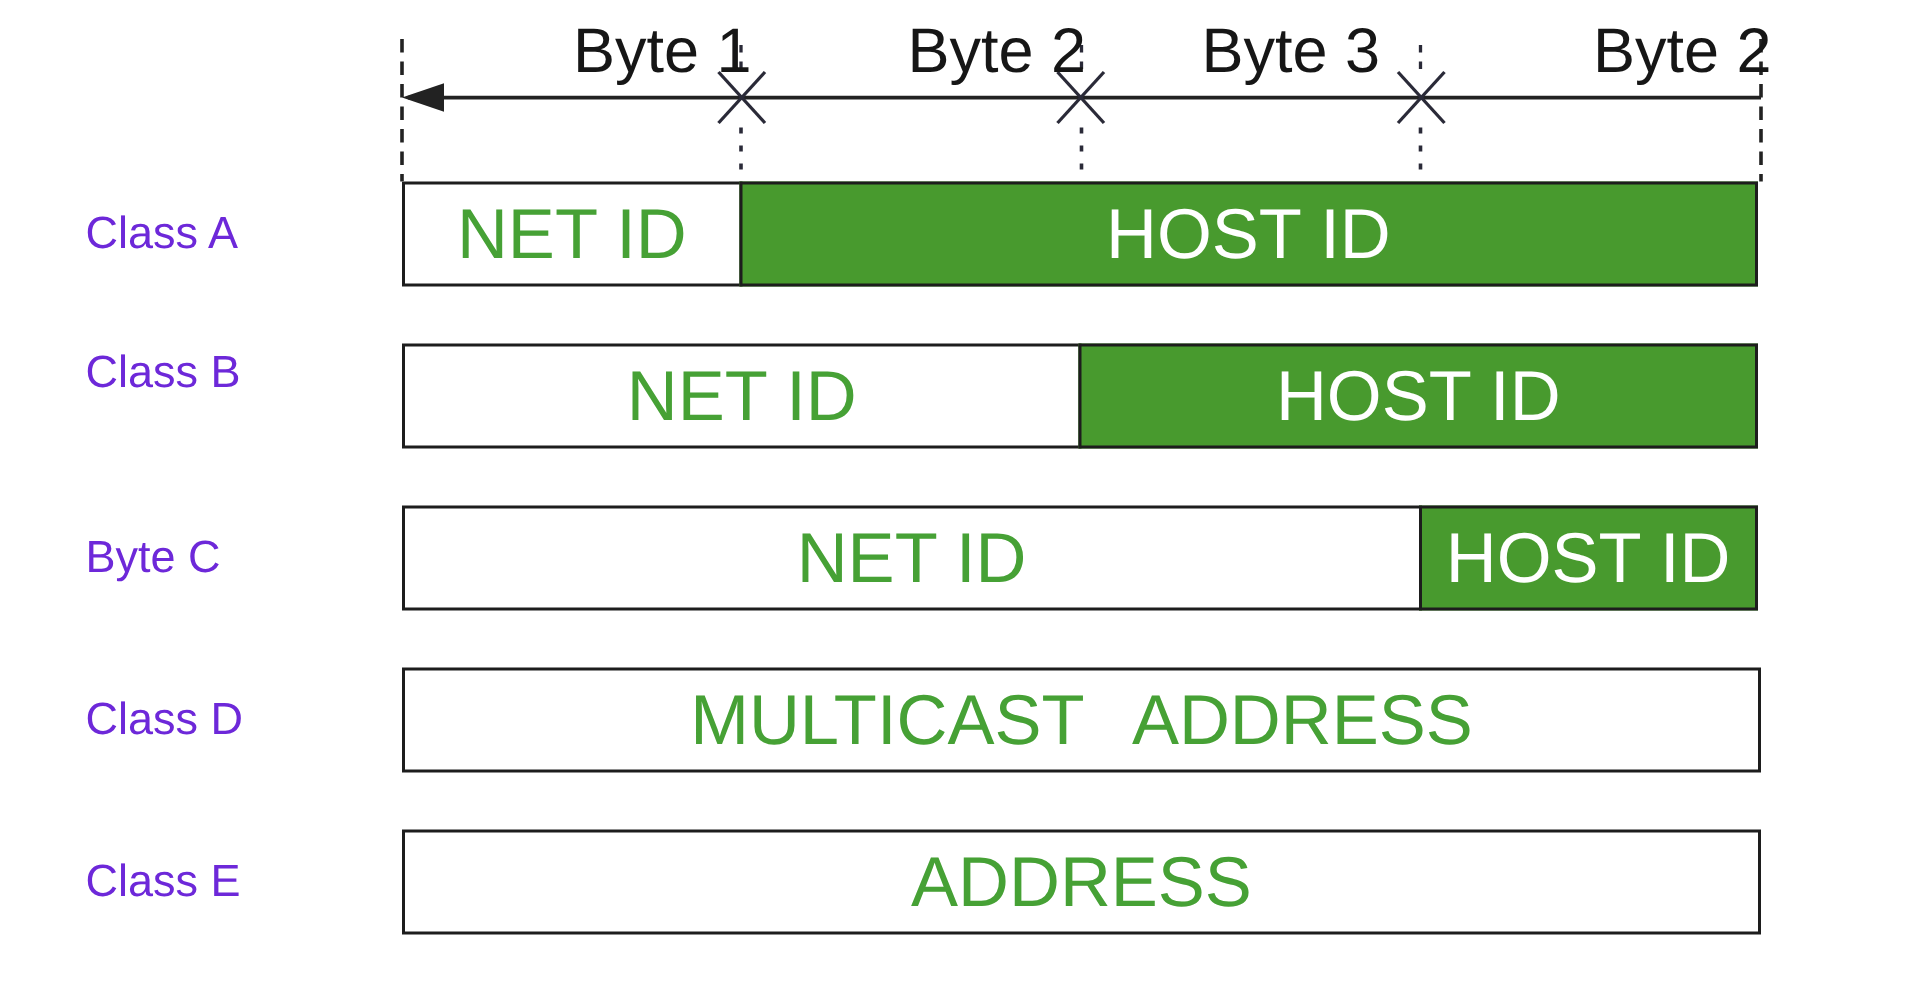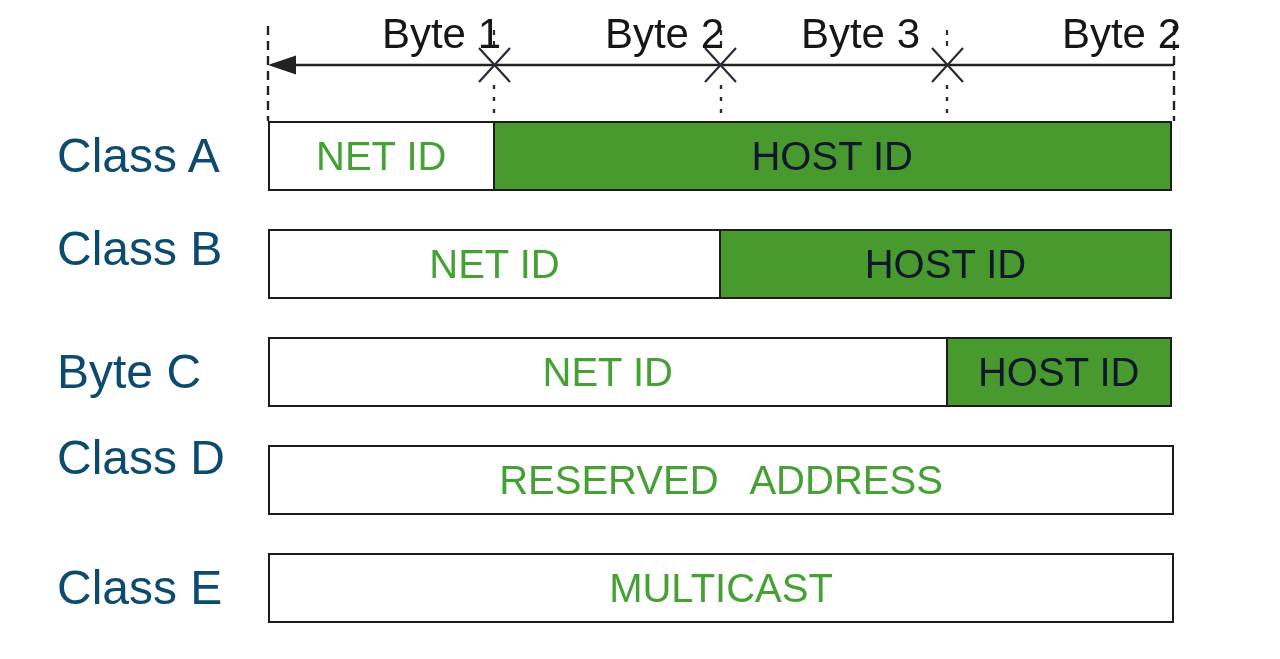--- a/index.html
+++ b/index.html
@@ -29,22 +29,22 @@
     line-height: 44px;
     color: #161616;
     white-space: nowrap;
   }
   .row-label {
     position: absolute;
     left: 57px;
     width: 200px;
     height: 70px;
     line-height: 70px;
-    font-size: 48px;
-    color: #0c4a6e;
+    font-size: 30px;
+    color: #6d28d9;
     white-space: nowrap;
   }
   .row-boxes {
     position: absolute;
     left: 268px;
     width: 906px;
     height: 70px;
     display: flex;
   }
   .seg {
@@ -53,25 +53,25 @@
     height: 70px;
     display: flex;
     align-items: center;
     justify-content: center;
     white-space: nowrap;
   }
   .seg + .seg { margin-left: -2px; }
   .seg.white { background: #ffffff; }
   .seg.green { background: #489a2e; }
   .seg-text {
-    font-size: 40px;
+    font-size: 47px;
     line-height: 70px;
   }
   .green-text { color: #46a135; }
-  .black-text { color: #0f172a; }
+  .black-text { color: #ffffff; }
   .wide-words { word-spacing: 22px; }
 </style>
 </head>
 <body>
 
 <div class="stage">
 
   <svg class="dim-svg" width="1280" height="130" viewBox="0 0 1280 130">
 
     <line x1="272" y1="65" x2="1174" y2="65" stroke="#222222" stroke-width="2.5"></line>
@@ -133,27 +133,27 @@
   <div class="row-label" style="top:337px">Byte C</div>
   <div class="row-boxes" style="top:337px">
     <div class="seg white" style="width:75%">
       <span class="seg-text green-text">NET ID</span>
     </div>
     <div class="seg green" style="width:25%">
       <span class="seg-text black-text">HOST ID</span>
     </div>
   </div>
 
-  <div class="row-label" style="top:423px">Class D</div>
+  <div class="row-label" style="top:445px">Class D</div>
   <div class="row-boxes" style="top:445px">
     <div class="seg white" style="width:100%">
-      <span class="seg-text green-text wide-words">RESERVED ADDRESS</span>
+      <span class="seg-text green-text wide-words">MULTICAST ADDRESS</span>
     </div>
   </div>
 
   <div class="row-label" style="top:553px">Class E</div>
   <div class="row-boxes" style="top:553px">
     <div class="seg white" style="width:100%">
-      <span class="seg-text green-text">MULTICAST</span>
+      <span class="seg-text green-text">ADDRESS</span>
     </div>
   </div>
 
 </div>
 
 </body></html>

